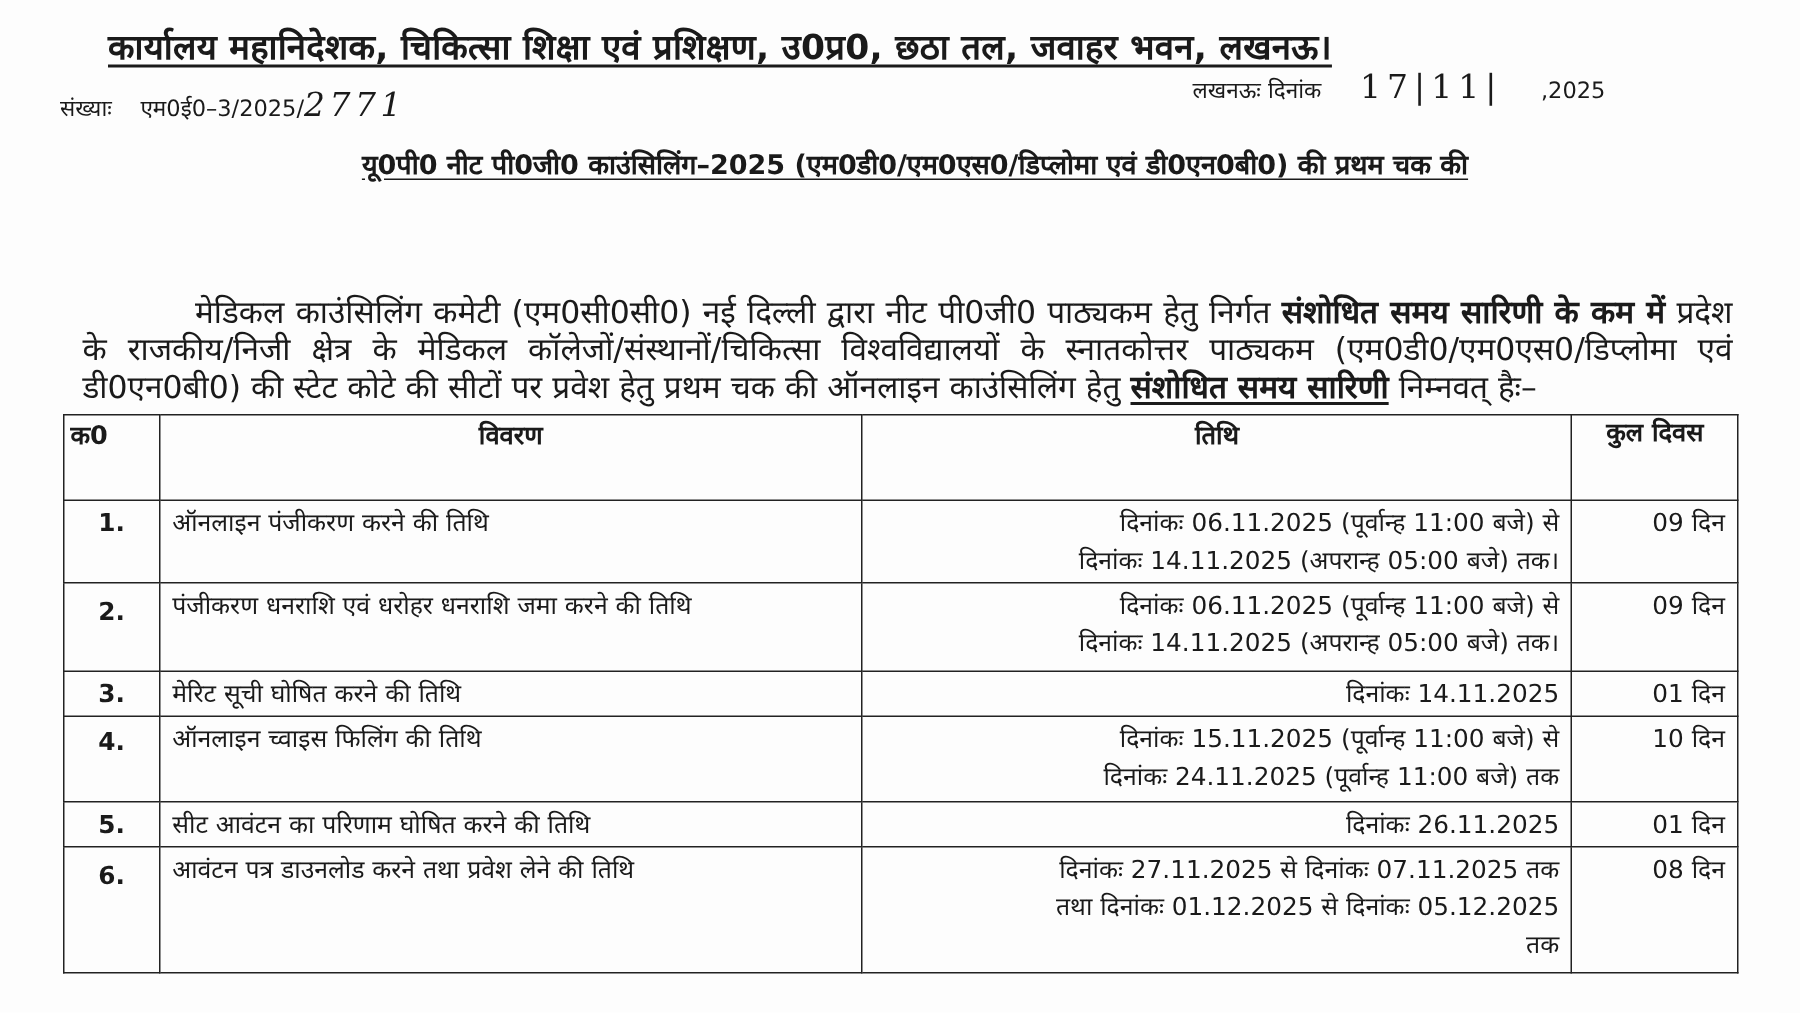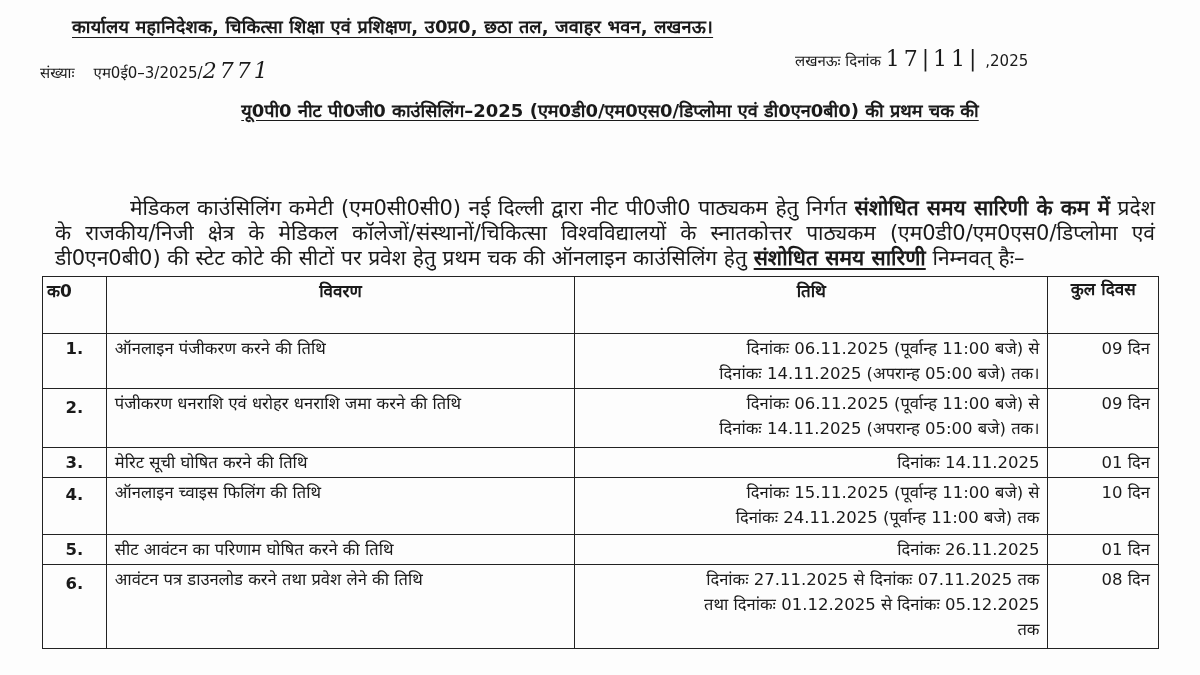--- a/index.html
+++ b/index.html
@@ -19,21 +19,21 @@
       position: absolute;
       left: 0; top: 0;
       width: 1200px;
       height: 675px;
       background: #fdfdfd;
     }
     .office-title {
       position: absolute;
       left: 72px;
       top: 14px;
-      font-size: 18px;
+      font-size: 23px;
       font-weight: bold;
       text-decoration: underline;
       text-underline-offset: 4px;
       white-space: nowrap;
       letter-spacing: 0.2px;
     }
     .ref-line {
       position: absolute;
       left: 40px;
       top: 58px;
@@ -51,21 +51,21 @@
       position: absolute;
       left: 795px;
       top: 46px;
       font-size: 15px;
       white-space: nowrap;
     }
     .date-line .handwritten {
       font-family: "DejaVu Serif", serif;
       font-size: 22px;
       letter-spacing: 4px;
-      margin: 0 0;
+      margin: 0 21px;
     }
     .subject {
       position: absolute;
       left: 70px;
       top: 98px;
       width: 1080px;
       text-align: center;
       font-size: 18px;
       font-weight: bold;
       line-height: 25px;

